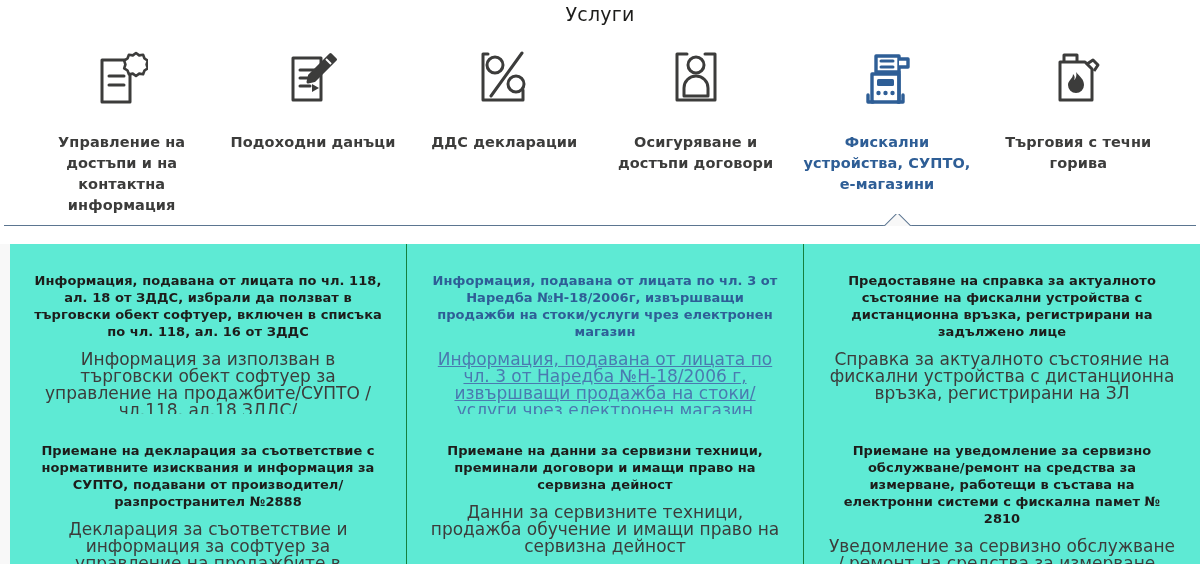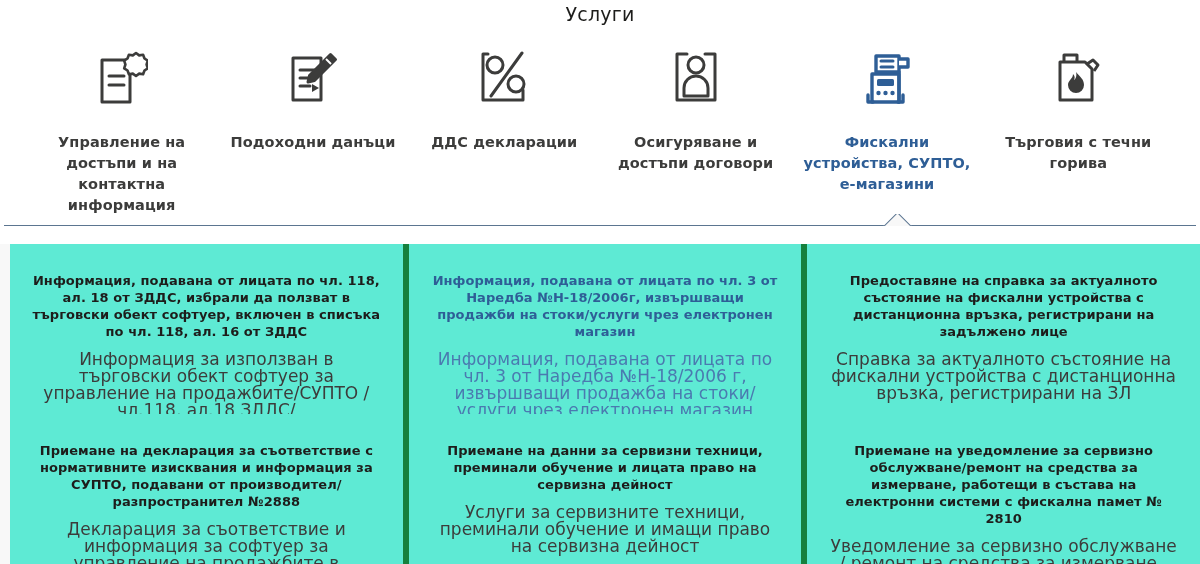--- a/index.html
+++ b/index.html
@@ -120,42 +120,42 @@
     flex: 1 1 0;
     box-sizing: border-box;
     padding: 28px 22px 10px 22px;
     display: flex;
     flex-direction: column;
     align-items: center;
     text-align: center;
     cursor: pointer;
     background: #5eead4;
   }
-  .card.sep-left { border-left: 6px solid #15803d; }
+  .card.sep-left { border-left: 1px solid #15803d; }
   .card.highlight { color: #2e5e96; }
 
   .card-title {
     font-size: 13px;
     font-weight: bold;
     line-height: 17px;
     color: #1d1d1b;
     margin: 0 0 11px 0;
     max-width: 360px;
     letter-spacing: 0.05px;
   }
   .card.highlight .card-title { color: #2e5e96; }
 
   .card-desc {
     font-size: 17px;
     line-height: 17px;
     color: #3c3c3b;
     margin: 0;
     max-width: 360px;
   }
-  .card.highlight .card-desc { color: #4a7ab0; }
+  .card.highlight .card-desc { color: #4a7ab0; text-decoration: underline; }
 
   .card-rule {
     width: 62px;
     height: 1px;
     background: #cfcfcf;
     margin: 14px 0 9px 0;
   }
   .card-access {
     font-size: 12.5px;
     font-style: italic;
@@ -291,22 +291,22 @@
   <div class="card-row row-2">
 
     <article class="card">
       <h2 class="card-title">Приемане на декларация за съответствие с нормативните изисквания и информация за СУПТО, подавани от производител/разпространител №2888</h2>
       <p class="card-desc">Декларация за съответствие и информация за софтуер за управление на продажбите в търговски обект (СУПТО) съгласно Наредба Н-18/2006г, подавана от производител/разпространител</p>
       <div class="card-rule"></div>
 
     </article>
 
     <article class="card sep-left">
-      <h2 class="card-title">Приемане на данни за сервизни техници, преминали обучение и лицата право на сервизна дейност</h2>
-      <p class="card-desc">Услуги за сервизните техници, преминали обучение и имащи право на сервизна дейност</p>
+      <h2 class="card-title">Приемане на данни за сервизни техници, преминали договори и имащи право на сервизна дейност</h2>
+      <p class="card-desc">Данни за сервизните техници, продажба обучение и имащи право на сервизна дейност</p>
       <div class="card-rule"></div>
       <p class="card-access">Достъп до услугата: КЕП</p>
     </article>
 
     <article class="card sep-left">
       <h2 class="card-title">Приемане на уведомление за сервизно обслужване/ремонт на средства за измерване, работещи в състава на електронни системи с фискална памет № 2810</h2>
       <p class="card-desc">Уведомление за сервизно обслужване / ремонт на средства за измерване , работещи в състава на ЕСФП</p>
       <div class="card-rule"></div>
 
     </article>

